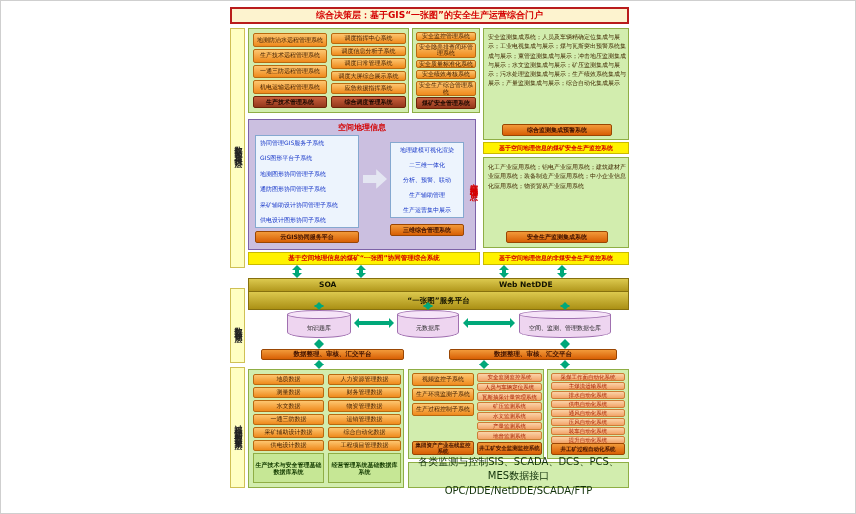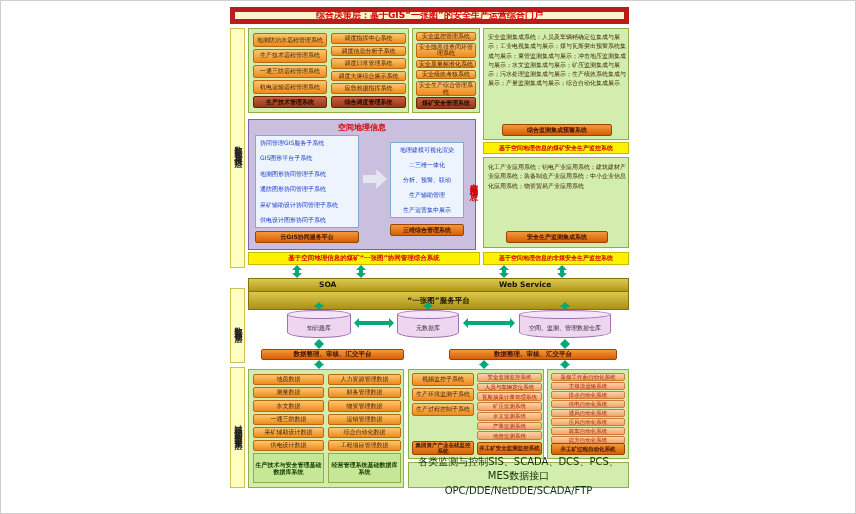--- a/index.html
+++ b/index.html
@@ -1,20 +1,20 @@
 <!DOCTYPE html>
 <html><head>
 <meta charset="utf-8">
 <style>
   *{margin:0;padding:0;box-sizing:border-box;}
   html,body{background:#ffffff;}
   body{font-family:"DejaVu Sans","Liberation Sans",sans-serif;}
   #stage{position:relative;width:856px;height:514px;margin:0 auto;background:#ffffff;border:1px solid #cfcfcf;overflow:hidden;}
   .abs{position:absolute;}
-  .banner{background:#fdf3cf;border:5px solid #b91c1c;color:#d40000;font-weight:bold;font-size:9px;display:flex;align-items:center;justify-content:center;text-align:left;}
+  .banner{background:#fdf3cf;border:2px solid #b91c1c;color:#d40000;font-weight:bold;font-size:9px;display:flex;align-items:center;justify-content:center;text-align:left;}
   .vlabel{background:#ffffc2;border:1px solid #cfc055;color:#222222;font-weight:bold;font-size:8px;writing-mode:vertical-rl;text-orientation:upright;display:flex;align-items:center;justify-content:center;line-height:1;letter-spacing:2px;}
   .pg{background:#d2edae;border:1px solid #8fae45;}
   .pp{background:#cbbfe0;border:1px solid #7d62a8;}
   .col{position:absolute;display:flex;flex-direction:column;gap:2px;}
   .list{display:flex;flex-direction:column;gap:2px;}
   .grow{flex:1;min-height:0;}
   .list>div{flex:1;}
   .list.fixed>div{flex:0 0 13px;}
   .vtext{display:flex;flex-direction:column;justify-content:space-between;height:100%;}
   .btn-o{background:linear-gradient(#fdc670,#ef8a1c);border:1px solid #b9690f;border-radius:2px;color:#3c1c00;font-size:6px;display:flex;align-items:center;justify-content:center;text-align:center;line-height:1.1;padding:0 1px;}
@@ -138,21 +138,21 @@
     </div>
   <div class="varrow" style="left:498px;top:264px;width:10px;height:13px">
       <i></i>
     </div>
   <div class="varrow" style="left:556px;top:264px;width:10px;height:13px">
       <i></i>
     </div>
 
   <div class="abs bar-ol" style="left:247px;top:277px;width:381px;height:16px">
     <span class="abs" style="left:70px;top:1px">SOA</span>
-    <span class="abs" style="left:250px;top:1px">Web Service</span>
+    <span class="abs" style="left:250px;top:1px">Web NetDDE</span>
   </div>
   <div class="abs bar-ol" style="left:247px;top:290px;width:381px;height:19px;display:flex;align-items:center;justify-content:center">“一张图”服务平台</div>
 
   <div class="varrow" style="left:313px;top:301px;width:10px;height:8px">
       <i></i>
     </div>
   <div class="varrow" style="left:422px;top:301px;width:10px;height:8px">
       <i></i>
     </div>
   <div class="varrow" style="left:559px;top:301px;width:10px;height:8px">

